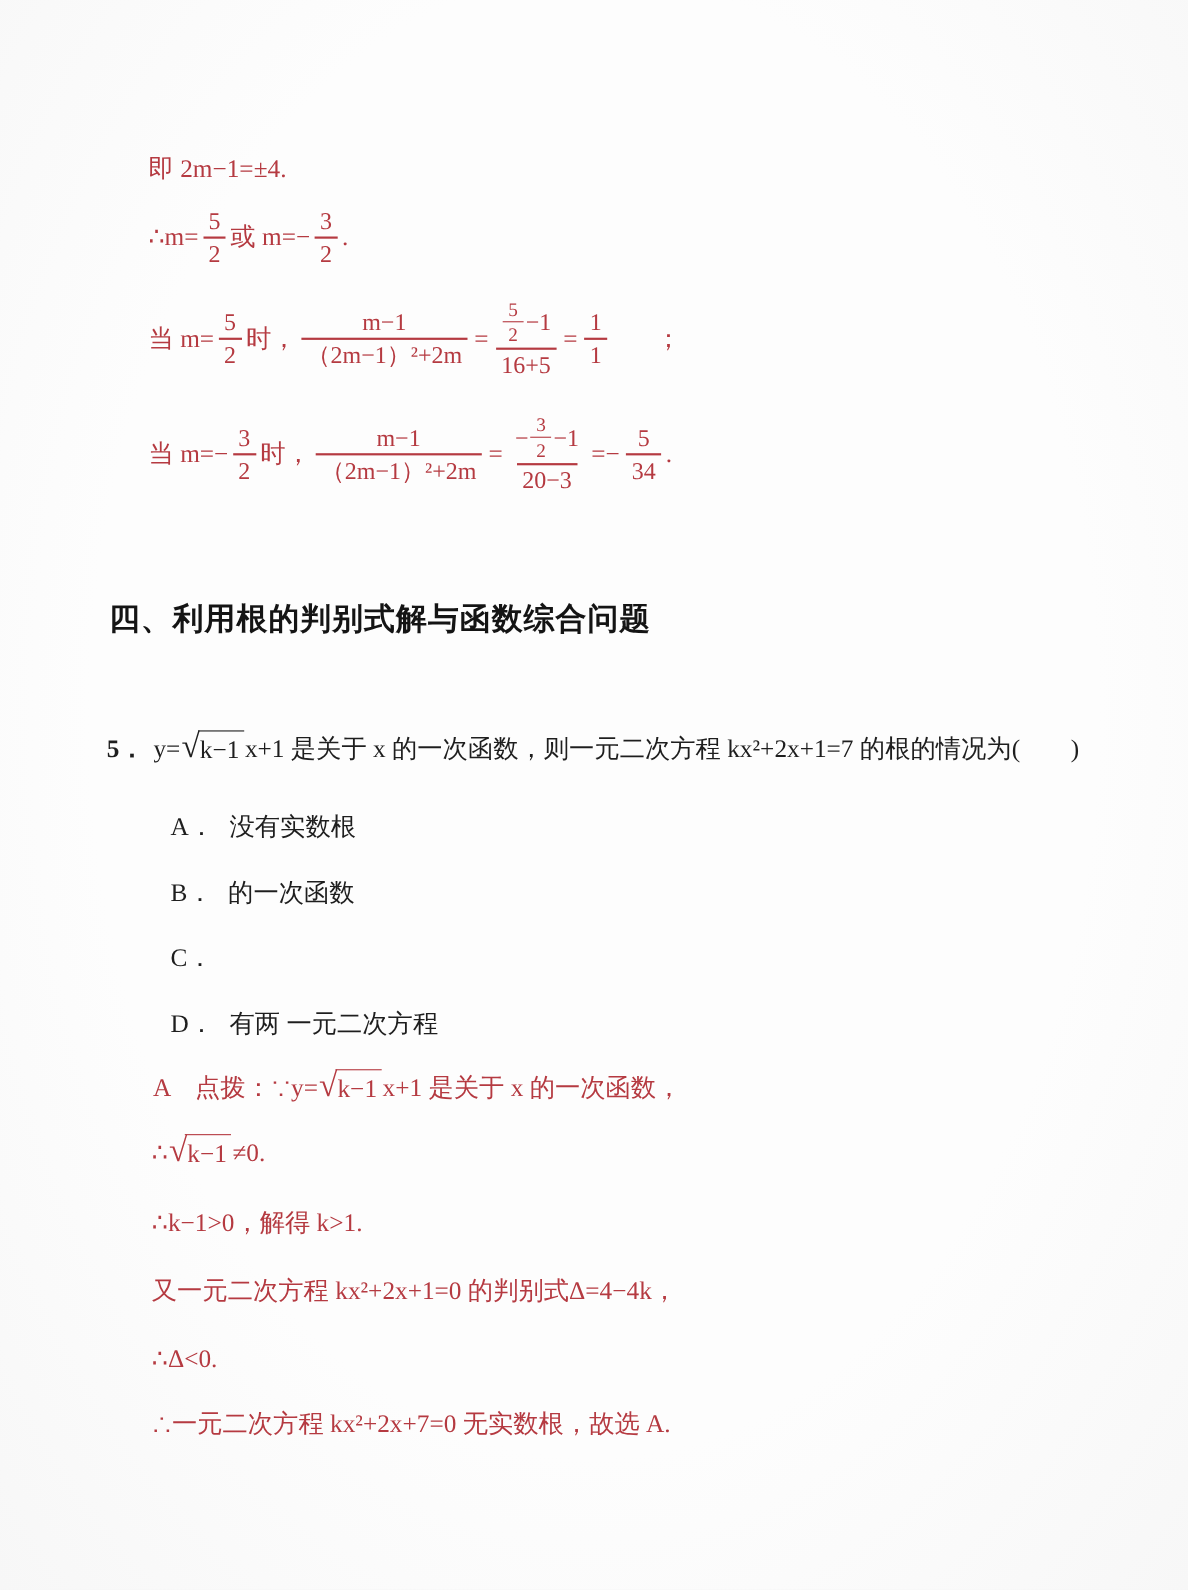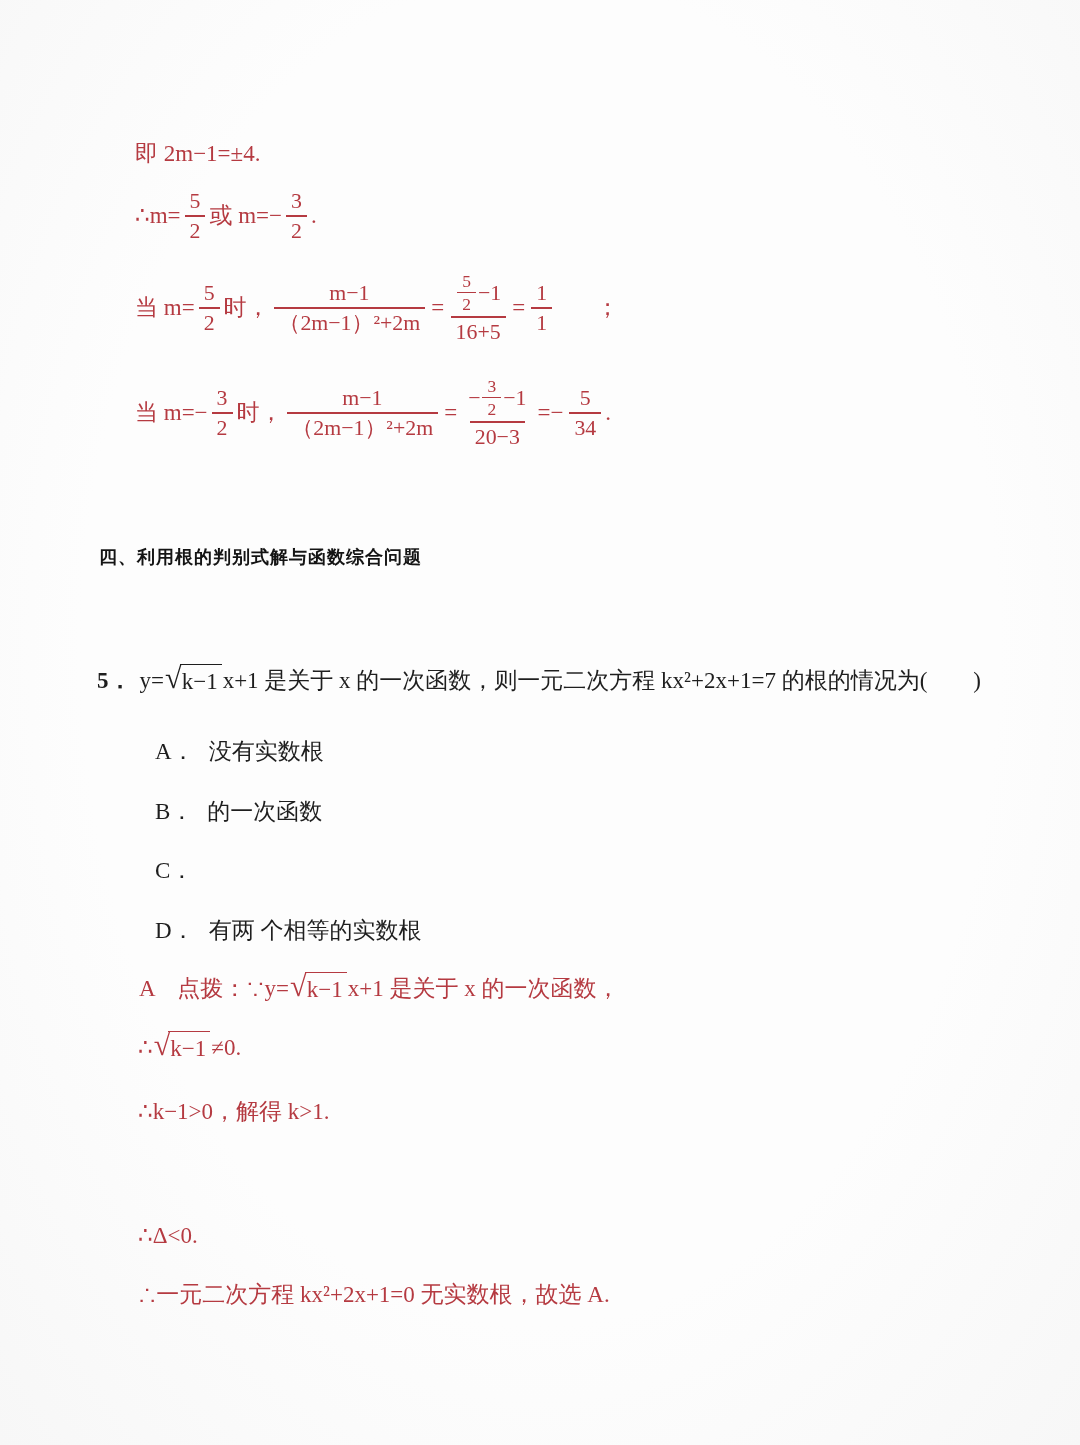--- a/index.html
+++ b/index.html
@@ -14,21 +14,21 @@
     color:#1e1e1e;
   }
   .line{
     position:absolute;white-space:nowrap;
     font-size:23px;line-height:1.3;
   }
   .frow{display:flex;align-items:center;}
   .red{color:#b53a41;}
   .heading{
     font-family:Liberation Serif, serif;
-    font-weight:bold;font-size:18px;color:#141414;letter-spacing:1px;
+    font-weight:bold;font-size:28px;color:#141414;letter-spacing:1px;
   }
   .qnum{font-weight:bold;margin-right:8px;}
   .optlabel{margin-right:14px;}
   
   .frac{
     display:inline-flex;flex-direction:column;align-items:center;
     margin:0 4px;line-height:1.1;font-size:0.95em;vertical-align:middle;
   }
   .frac .num{display:inline-flex;align-items:center;justify-content:center;padding:0 5px 2px;}
   .frac .den{display:inline-flex;align-items:center;justify-content:center;border-top:2px solid currentColor;padding:2px 5px 0;}
@@ -143,21 +143,21 @@
   </div>
   <div class="line frow" style="left:155px;top:797px">
     <span class="optlabel">B．</span>
     <span>的一次函数</span>
   </div>
   <div class="line frow" style="left:155px;top:856px">
     <span class="optlabel">C．</span>
   </div>
   <div class="line frow" style="left:155px;top:916px">
     <span class="optlabel">D．</span>
-    <span>有两 个相等的实数根</span>
+    <span>有两 一元二次方程</span>
   </div>
 
   <div class="line red frow" style="left:139px;top:972px">
     <span>A　点拨：∵y=</span>
     <span class="sqrt">
       <span class="rad">√</span>
       <span class="vinc">k−1</span>
     </span>
     <span>x+1 是关于 x 的一次函数，</span>
   </div>
@@ -165,16 +165,17 @@
   <div class="line red frow" style="left:138px;top:1031px">
     <span>∴</span>
     <span class="sqrt">
       <span class="rad">√</span>
       <span class="vinc">k−1</span>
     </span>
     <span>≠0.</span>
   </div>
 
   <div class="line red" style="left:138px;top:1097px">∴k−1&gt;0，解得 k&gt;1.</div>
+  <div class="line red" style="left:138px;top:1159px">又一元二次方程 kx²+2x+1=0 的判别式Δ=4−4k，</div>
   <div class="line red" style="left:138px;top:1221px">∴Δ&lt;0.</div>
-  <div class="line red" style="left:138px;top:1280px">∴一元二次方程 kx²+2x+1=0 无实数根，故选 A.</div>
+  <div class="line red" style="left:138px;top:1280px">∴一元二次方程 kx²+2x+7=0 无实数根，故选 A.</div>
 
 </div>
 
 </body></html>

